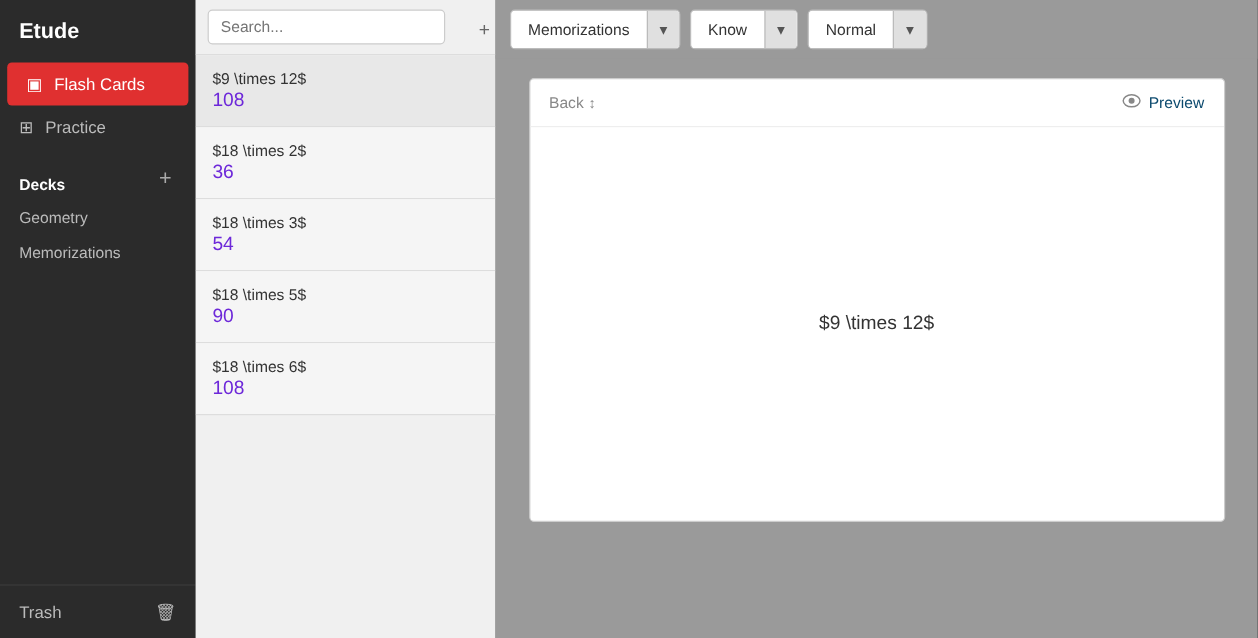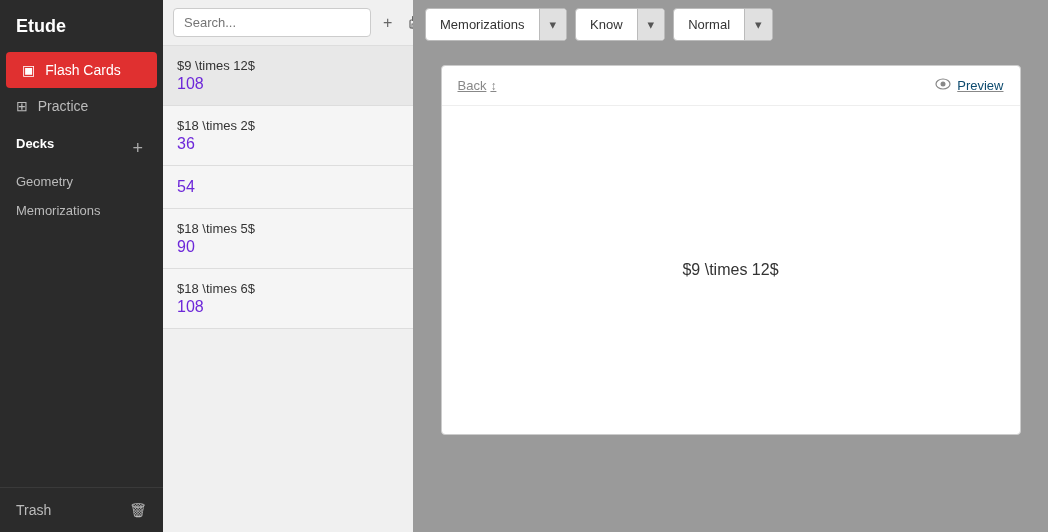--- a/index.html
+++ b/index.html
@@ -36,21 +36,21 @@
     .sidebar-item.active {
       background: #e03030;
       color: #fff;
       border-radius: 4px;
       margin: 0 6px;
     }
     .sidebar-item .icon { font-size: 14px; }
 
     .decks-header {
       display: flex;
-      align-items: flex-start;
+      align-items: flex-end;
       justify-content: space-between;
       padding: 12px 16px 6px 16px;
       color: #fff;
       font-size: 13px;
       font-weight: 600;
     }
     .deck-item {
       padding: 7px 16px;
       font-size: 13px;
       color: #bbb;
@@ -74,23 +74,23 @@
     .card-list {
       width: 250px;
       background: #f0f0f0;
       display: flex;
       flex-direction: column;
       flex-shrink: 0;
       overflow: hidden;
     }
     .card-list-header {
       display: flex;
-      align-items: center;
+      align-items: flex-end;
       padding: 8px 10px;
-      gap: 8px;
+      gap: 24px;
       background: #f0f0f0;
       border-bottom: 1px solid #ddd;
     }
     .search-input {
       flex: 1;
       padding: 6px 10px;
       border: 1px solid #ccc;
       border-radius: 4px;
       font-size: 13px;
       background: #fff;
@@ -181,21 +181,20 @@
       flex-direction: column;
     }
     .card-preview-header {
       display: flex;
       justify-content: space-between;
       align-items: center;
       padding: 10px 16px;
       border-bottom: 1px solid #eee;
       color: #888;
       font-size: 13px;
-      text-decoration: underline;
     }
     .card-preview-body {
       flex: 1;
       display: flex;
       align-items: center;
       justify-content: center;
       font-size: 16px;
       color: #333;
     }
     .preview-btn {
@@ -272,20 +271,21 @@
 
   <div class="card-item" style="background: rgb(232, 232, 232);">
       <div class="card-front">$9 \times 12$</div>
       <div class="card-back">108</div>
     </div>
       <div class="card-item">
       <div class="card-front">$18 \times 2$</div>
       <div class="card-back">36</div>
     </div>
       <div class="card-item">
+      <div class="card-front">$18 \times 3$</div>
       <div class="card-back">54</div>
     </div>
       <div class="card-item">
       <div class="card-front">$18 \times 5$</div>
       <div class="card-back">90</div>
     </div>
       <div class="card-item">
       <div class="card-front">$18 \times 6$</div>
       <div class="card-back">108</div>
     </div>

